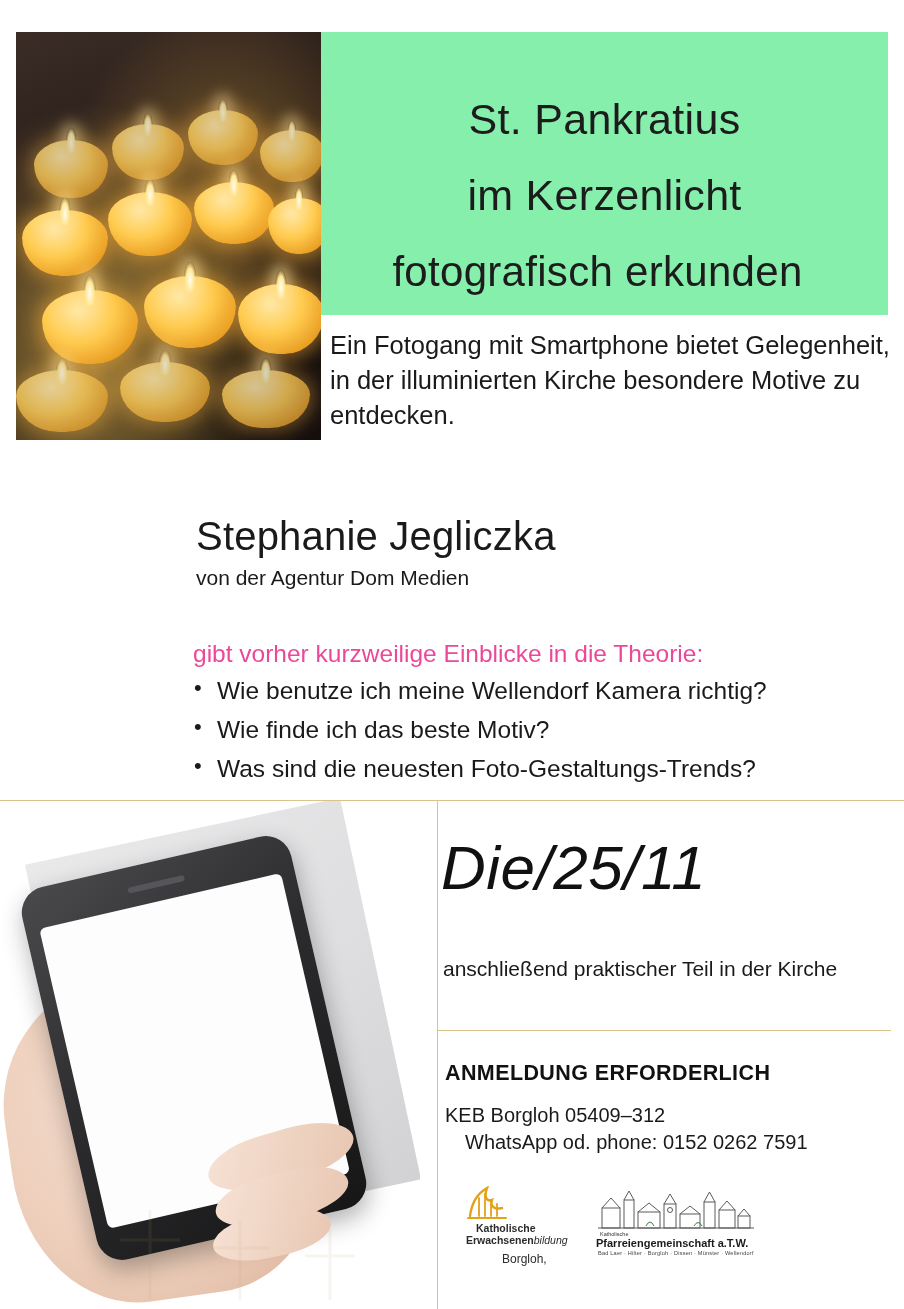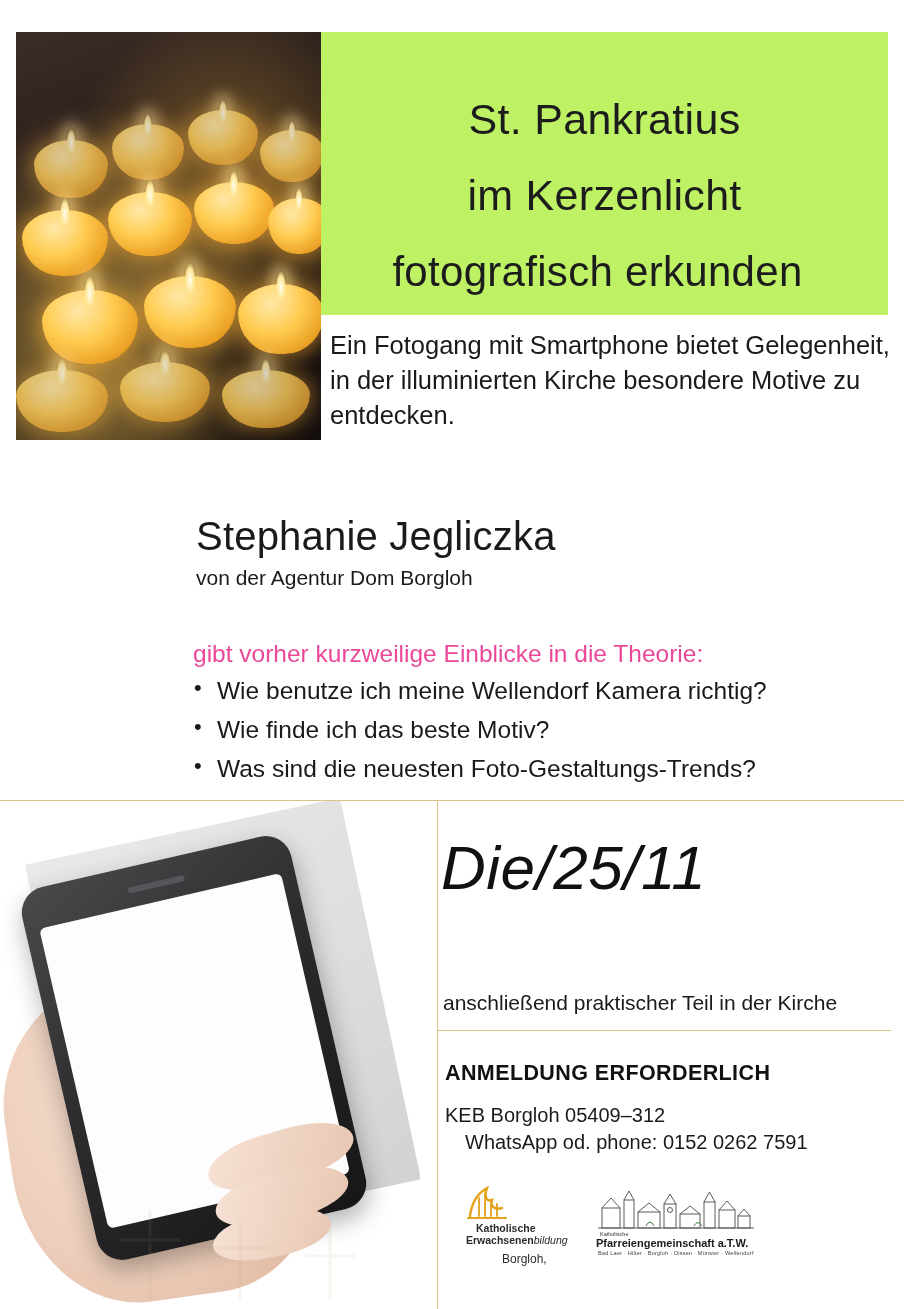--- a/index.html
+++ b/index.html
@@ -62,21 +62,21 @@
     opacity: 0.82;
     filter: saturate(0.9);
   }
 
   .title-band {
     position: absolute;
     left: 321px;
     top: 32px;
     width: 567px;
     height: 283px;
-    background: #bef264;
+    background: #86efac;
   }
   .title-band .line {
     font-weight: 400;
     font-size: 43px;
     letter-spacing: 0.3px;
     color: #1c1c1c;
     text-align: center;
     line-height: 1.0;
   }
   .title-band .l1 { position: absolute; left: 0; right: 0; top: 66px; }
@@ -247,21 +247,20 @@
     letter-spacing: 0.3px;
     color: #111;
   }
   .after-line {
     position: absolute;
     left: 443px;
     top: 957px;
     font-size: 21px;
     font-weight: 400;
     color: #1a1a1a;
-    margin-top: 34px;
   }
   .hr-sub {
     position: absolute;
     left: 438px;
     top: 1030px;
     width: 453px;
     height: 1px;
     background: #d9c389;
   }
   .register-title {
@@ -397,21 +396,21 @@
 
   <div class="title-band">
     <div class="line l1">St. Pankratius</div>
     <div class="line l2">im Kerzenlicht</div>
     <div class="line l3">fotografisch erkunden</div>
   </div>
 
   <div class="subtitle">Ein Fotogang mit Smartphone bietet Gelegenheit, in der illuminierten Kirche besondere Motive zu entdecken.</div>
 
   <div class="speaker-name">Stephanie Jegliczka</div>
-  <div class="speaker-org">von der Agentur Dom Borgloh</div>
+  <div class="speaker-org">von der Agentur Dom Medien</div>
 
   <div class="theory-intro">gibt vorher kurzweilige Einblicke in die Theorie:</div>
   <ul class="bullets">
     <li>Wie benutze ich meine Wellendorf Kamera richtig?</li>
     <li>Wie finde ich das beste Motiv?</li>
     <li>Was sind die neuesten Foto-Gestaltungs-Trends?</li>
   </ul>
 
   <div class="hr-main"></div>
   <div class="vline"></div>

